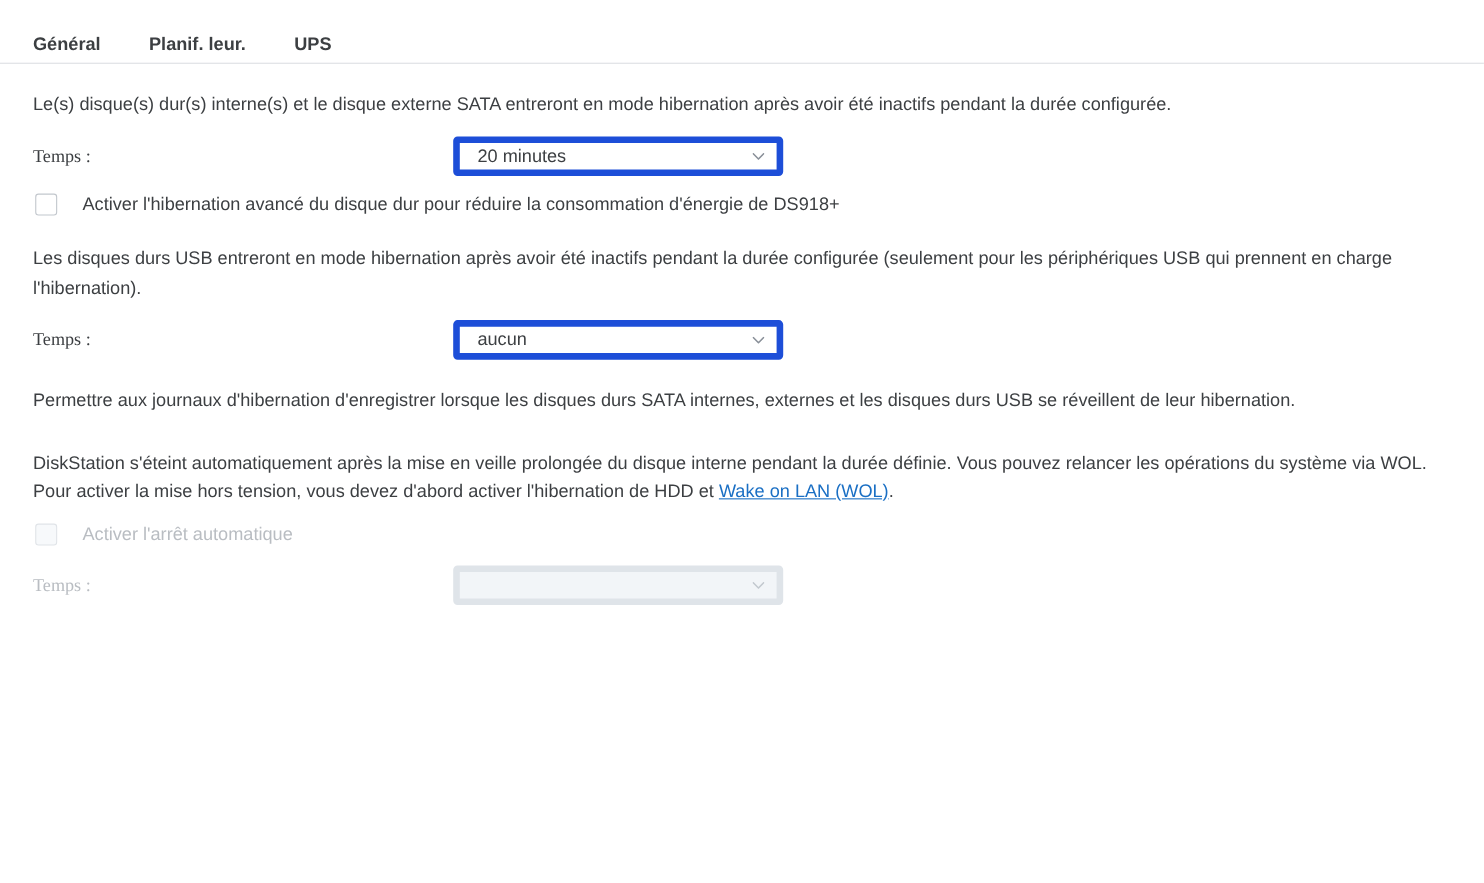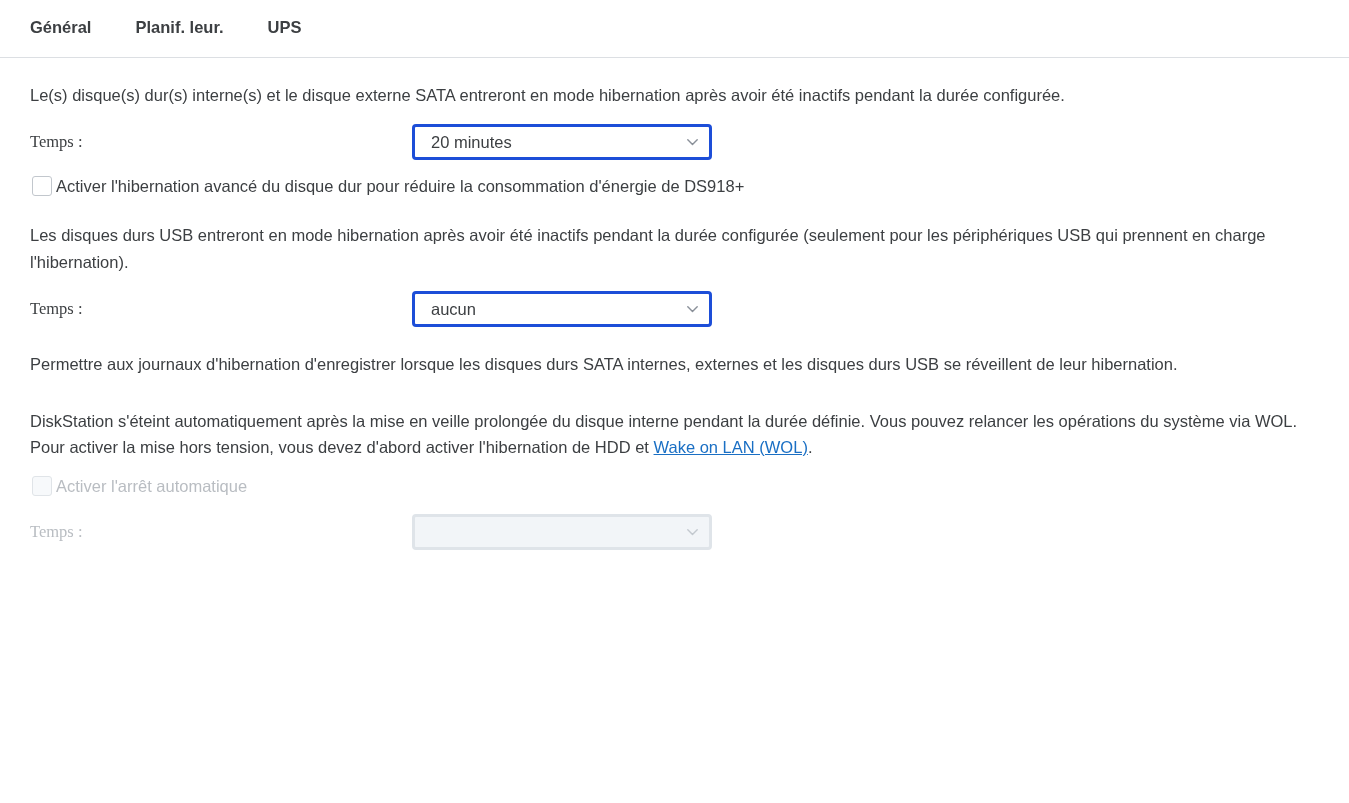--- a/index.html
+++ b/index.html
@@ -30,21 +30,21 @@
     align-items: flex-start;
     padding: 0 22px;
     height: 58px;
     box-sizing: border-box;
     border-bottom: 1px solid #dcdfe3;
   }
   .tab {
     font-size: 16.5px;
     font-weight: bold;
     color: #3c3f42;
-    padding: 18px 12px 20px 12px;
+    padding: 31px 12px 20px 12px;
     margin-right: 20px;
     cursor: pointer;
     white-space: nowrap;
     position: relative;
   }
   .tab:first-child { margin-left: 0; padding-left: 8px; }
   .tab.active {
     color: #1a9ee8;
   }
   
@@ -86,21 +86,21 @@
     width: 382px;
     flex: 0 0 382px;
     font-family: Liberation Serif, serif;
   }
   .row-label.disabled { color: #b9bdc2; }
 
   .select {
     position: relative;
     width: 300px;
     height: 36px;
-    border: 3px solid #1d4ed8;
+    border: 6px solid #1d4ed8;
     border-radius: 4px;
     background: #ffffff;
     display: flex;
     align-items: center;
     box-sizing: border-box;
     cursor: pointer;
   }
   .select .value {
     font-size: 16.5px;
     color: #3c3f42;
@@ -141,21 +141,21 @@
     cursor: pointer;
   }
   .checkbox.disabled {
     border-color: #e0e4e8;
     background: #f7f9fb;
     cursor: default;
   }
   .check-label {
     font-size: 16.5px;
     color: #3c3f42;
-    margin-left: 4px;
+    margin-left: 23px;
   }
   .check-label.disabled { color: #b9bdc2; }
 
   a.link {
     color: #1a6fc4;
     text-decoration: underline;
   }
 
   .spacer-8 { height: 8px; }
   .spacer-14 { height: 14px; }

